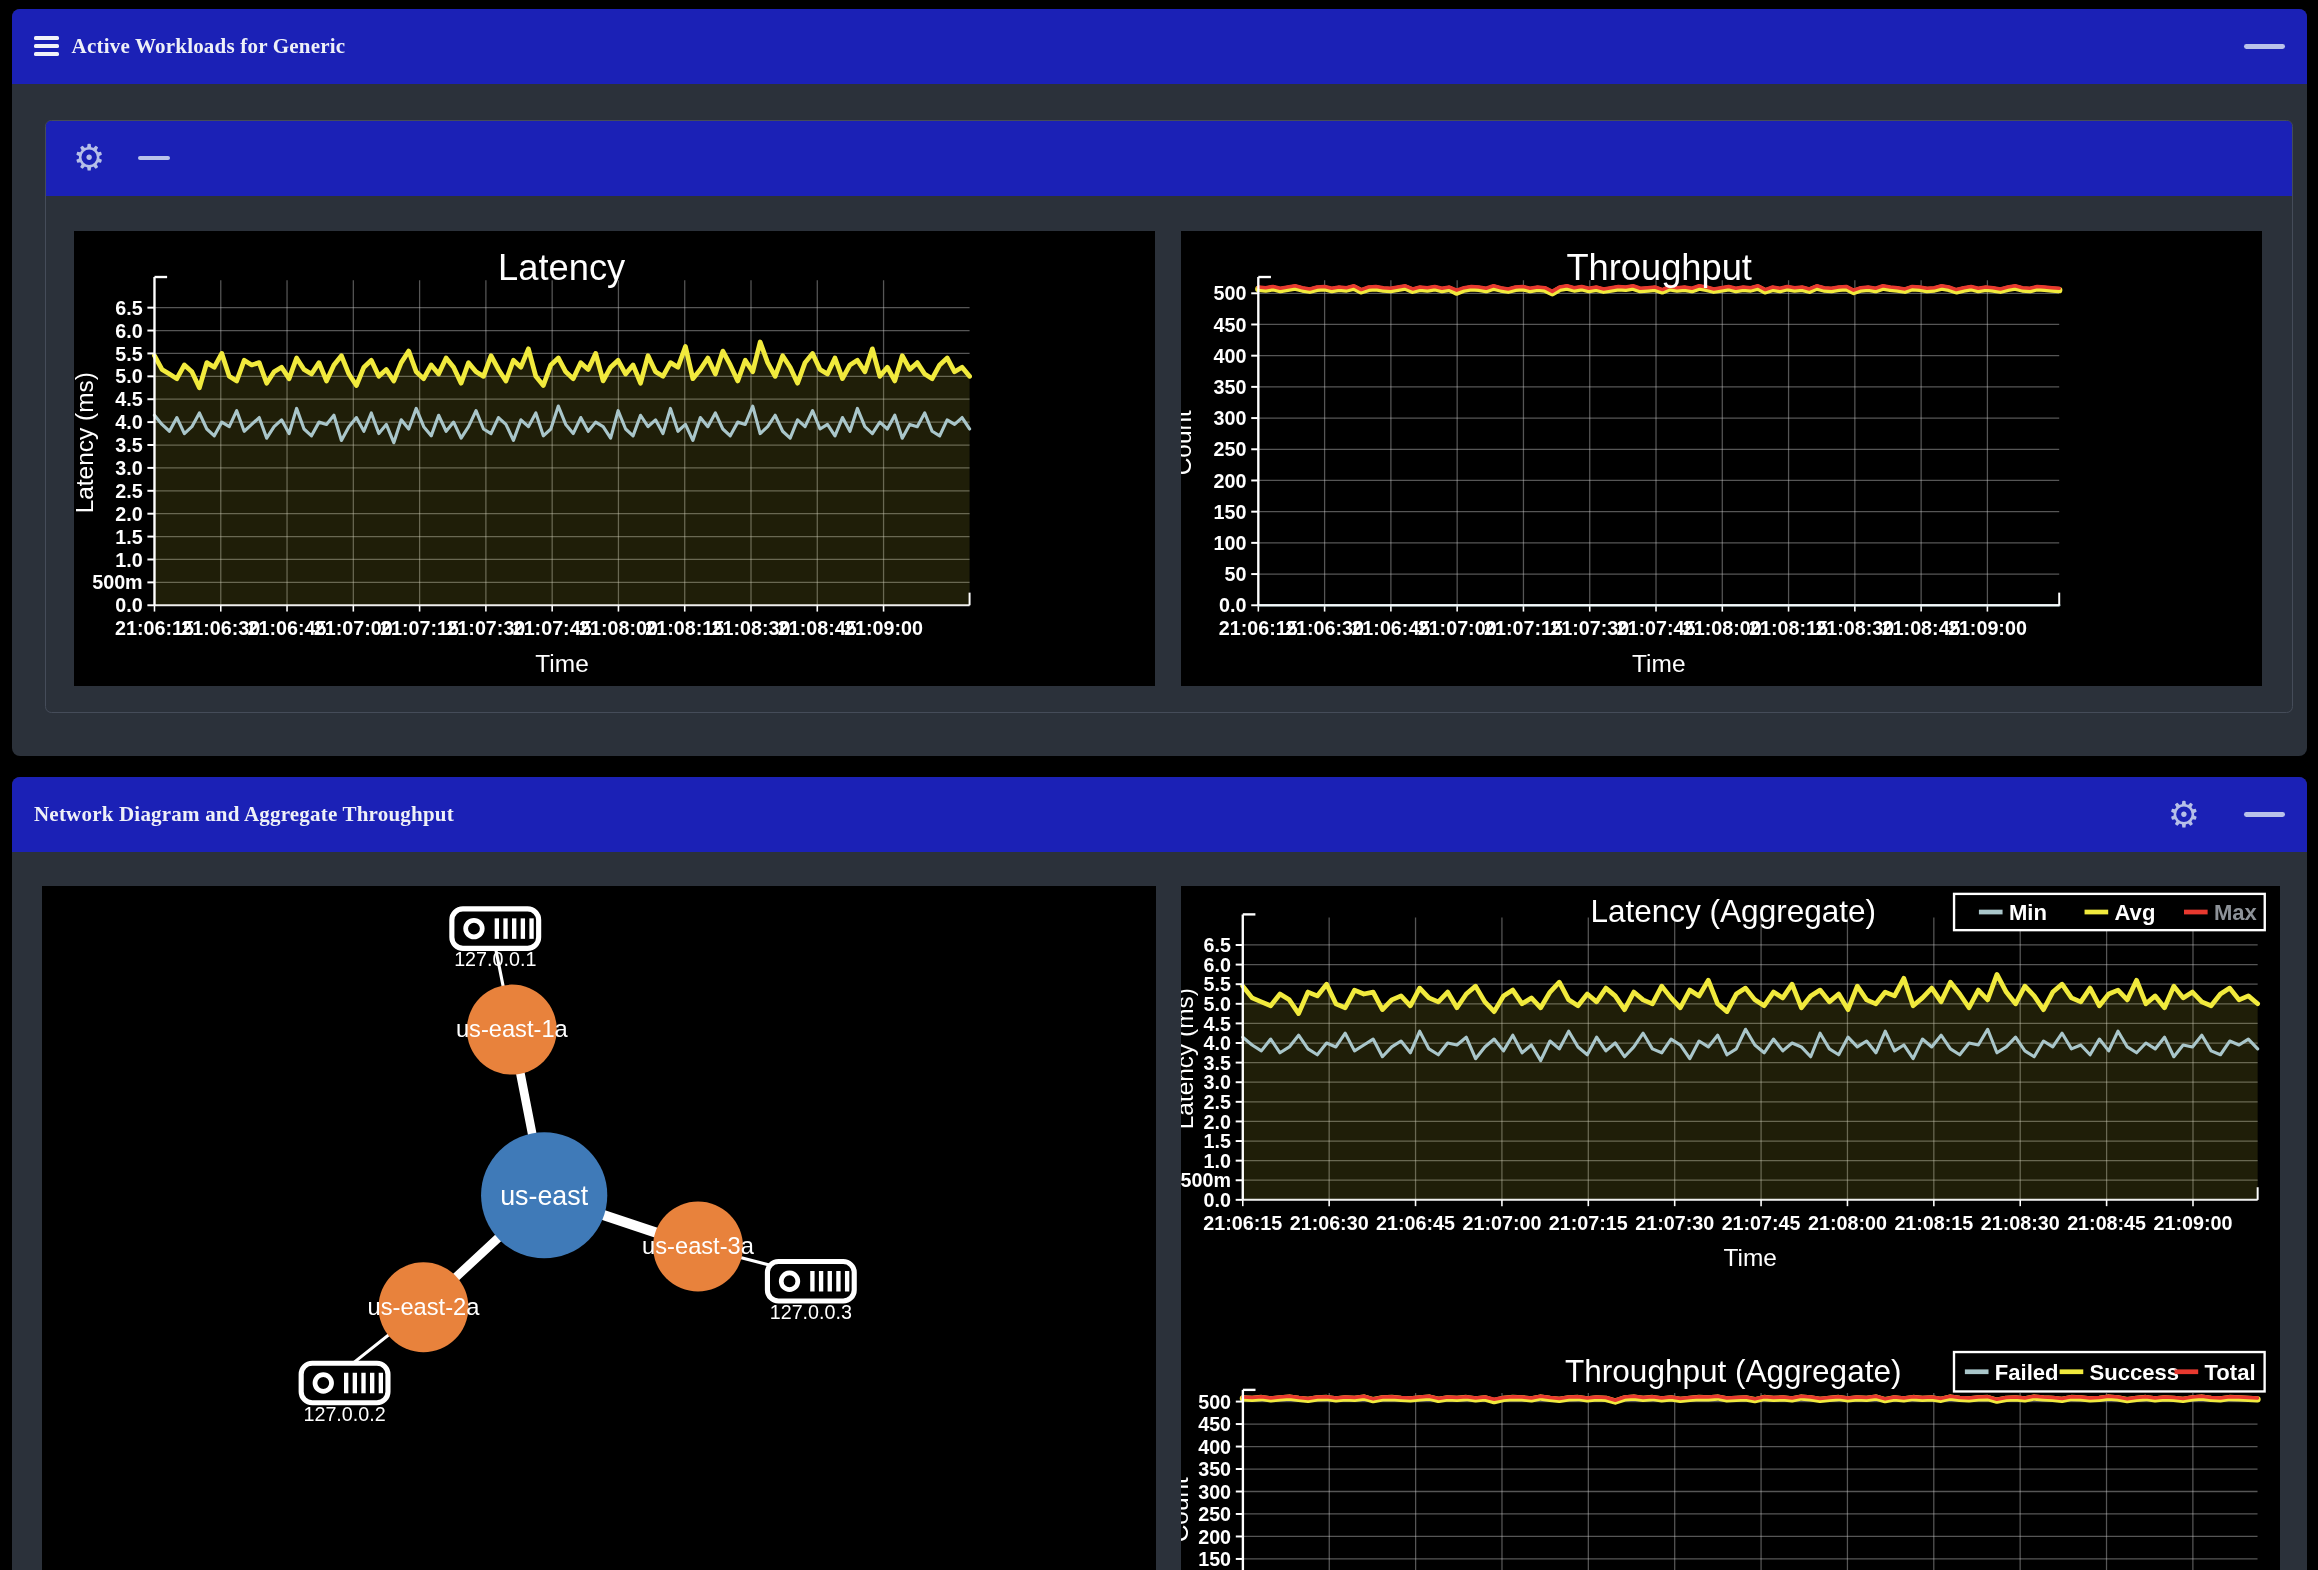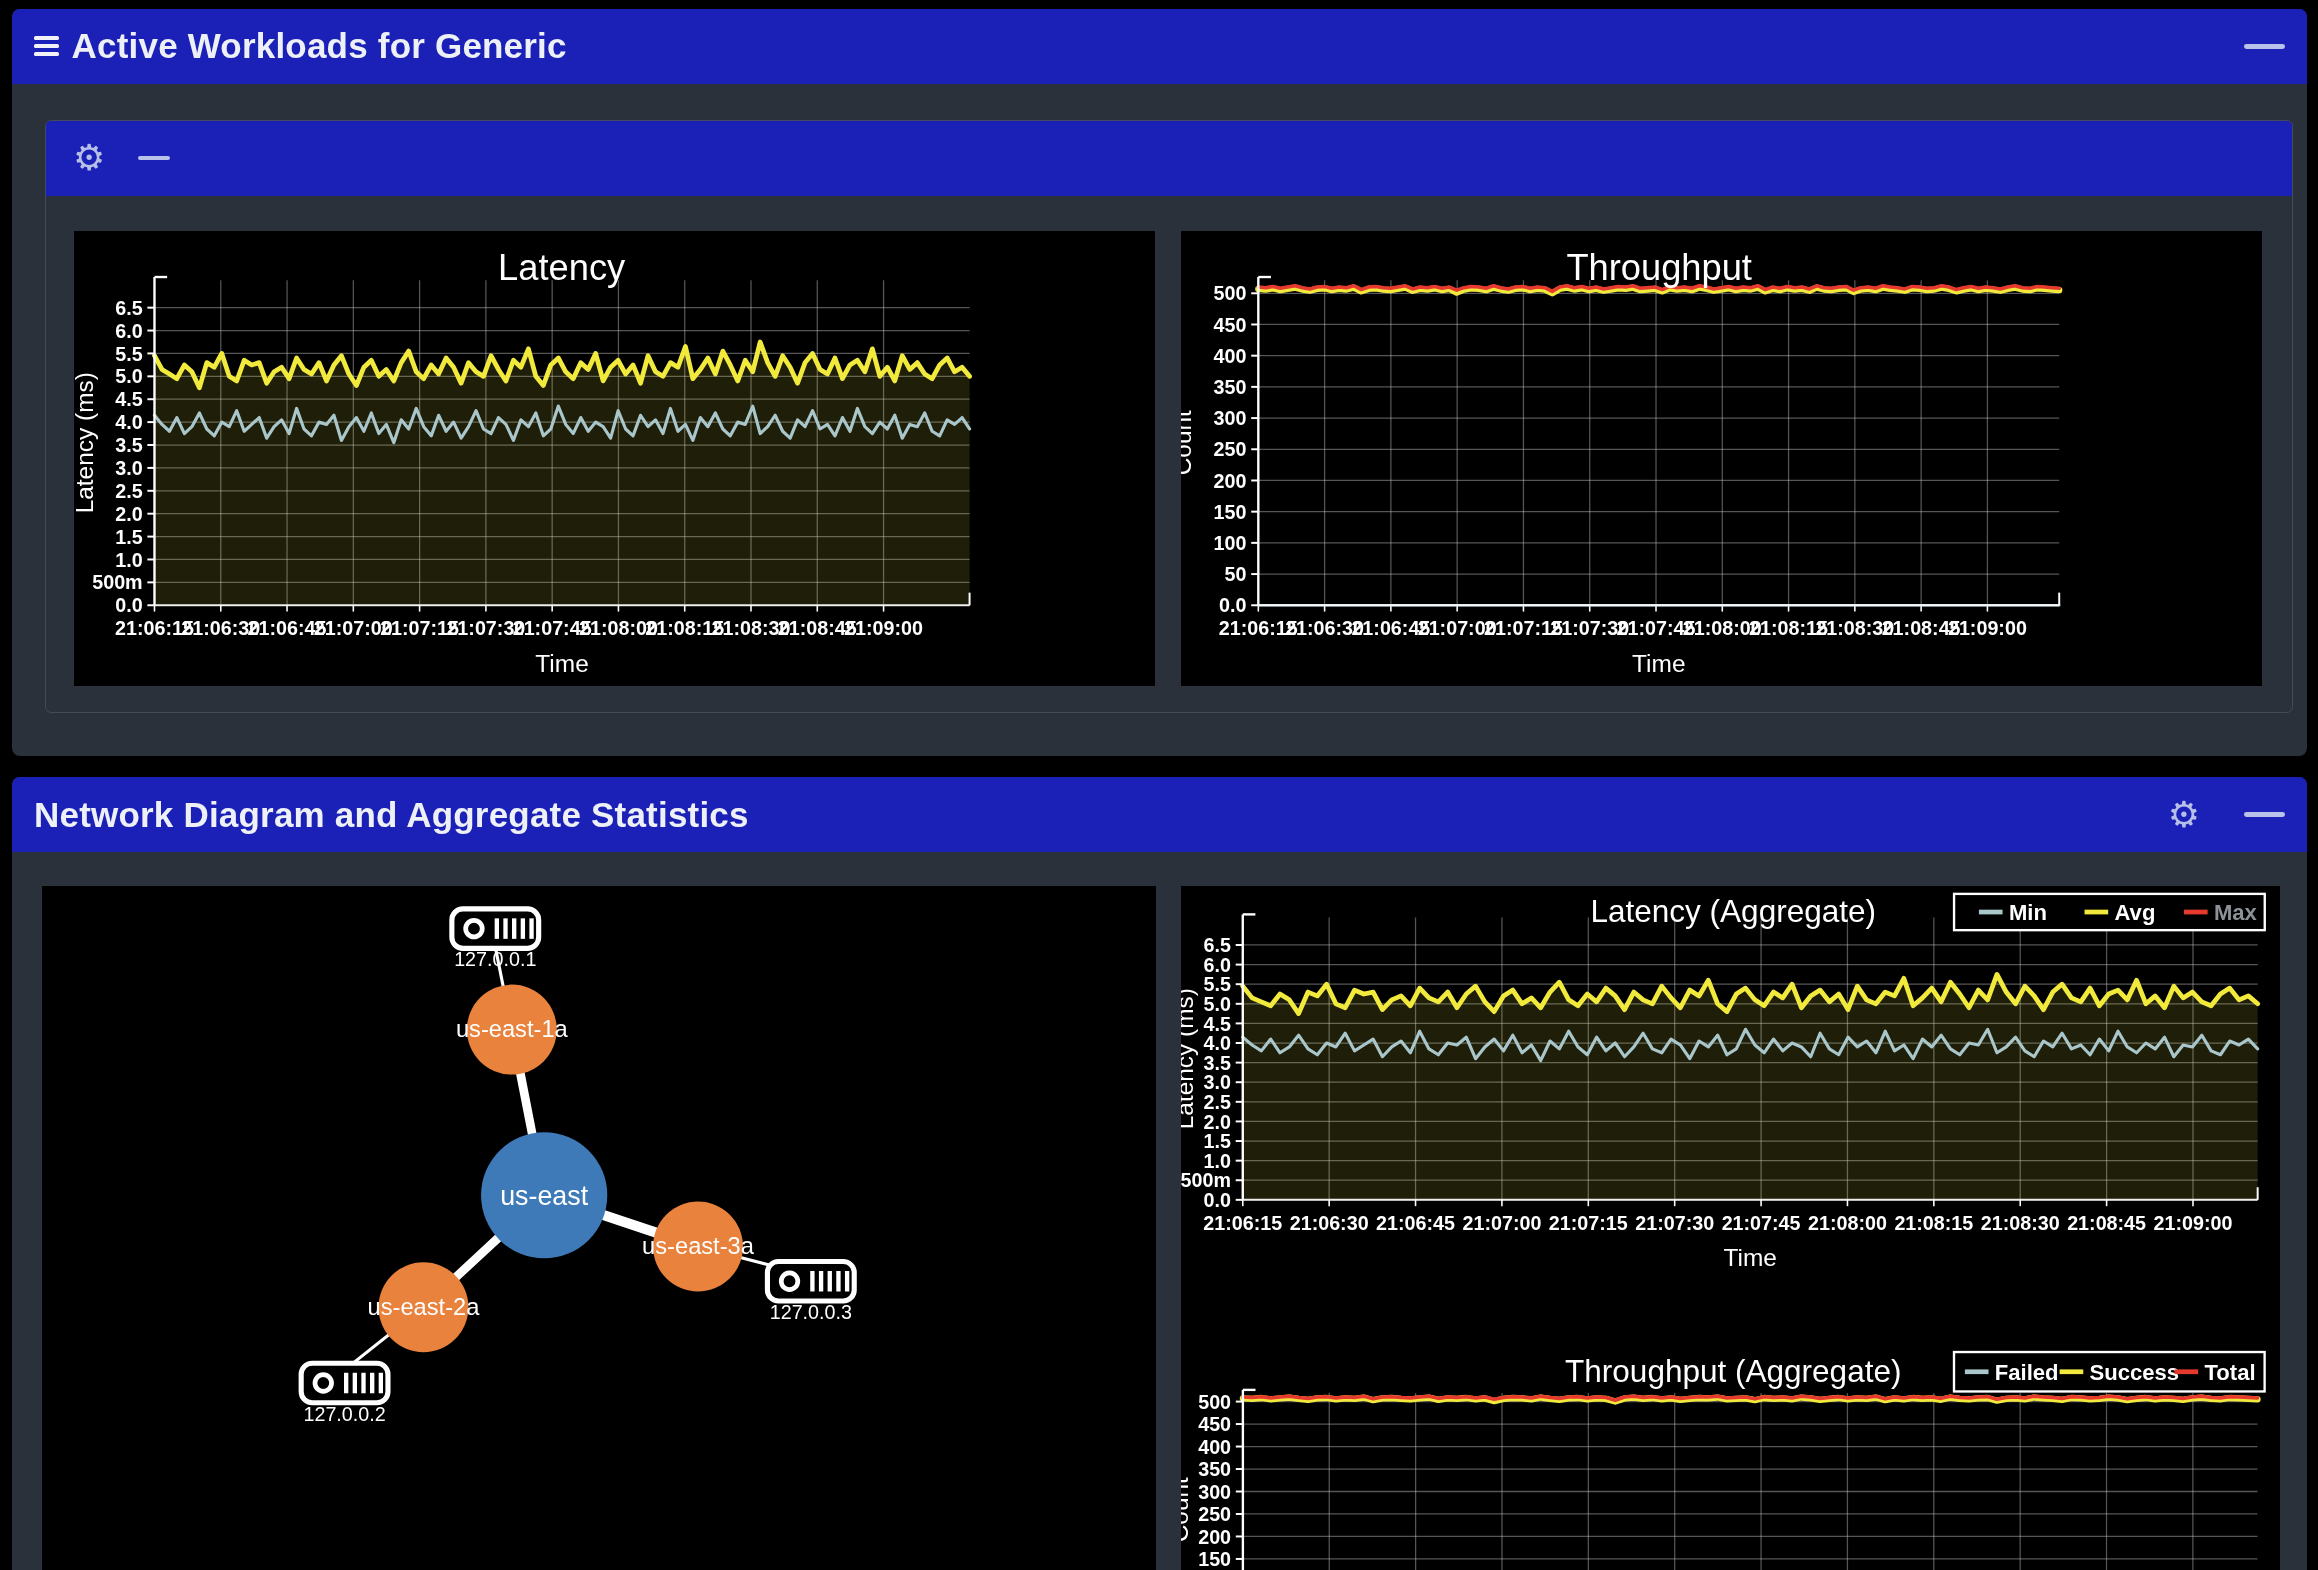--- a/index.html
+++ b/index.html
@@ -3,21 +3,21 @@
 <meta charset="utf-8">
 <style>
   * { margin:0; padding:0; box-sizing:border-box; }
   html,body { width:2319px; height:1570px; background:#000; overflow:hidden;
     font-family:"Liberation Sans","DejaVu Sans",sans-serif; position:relative; }
   .card { position:absolute; background:#2b313a; border-radius:8px; }
   #card1 { left:12px; top:8.7px; width:2295px; height:747px; }
   #card2 { left:12px; top:777px; width:2295px; height:793px; border-bottom-left-radius:0; border-bottom-right-radius:0; }
   .card-header { position:absolute; left:0; top:0; width:100%; height:75px; background:#1b21b6;
     border-radius:8px 8px 0 0; display:flex; align-items:center; padding:0 22px; }
-  .card-title { color:#eef0f7; font-size:35px; font-weight:bold; letter-spacing:0.2px; }
+  .card-title { color:#eef0f7; font-size:21px; font-weight:bold; letter-spacing:0.2px;font-family:Liberation Serif, serif; }
   .hamburger { width:25px; height:20.5px; display:flex; flex-direction:column; justify-content:space-between; margin-right:12.6px; cursor:pointer; }
   .hamburger i { display:block; height:4px; background:#f2f3f8; border-radius:1.6px; }
   .spacer { flex:1; }
   .minus { width:41px; height:4.7px; background:#b9c2ea; border-radius:2.4px; cursor:pointer; }
   .minus.small { width:32px; height:4px; }
   .gear { color:#b6bfe8; font-size:36px; line-height:36px; cursor:pointer; user-select:none; }
   .hdr-gap { width:44px; }
   .inner-panel { position:absolute; left:33px; top:111px; width:2248px; height:593px;
     border:1.6px solid #454c59; border-radius:6.3px; background:#2b313a; }
   .toolbar { position:absolute; left:0; top:0; width:100%; height:75px; background:#1b21b6;
@@ -224,21 +224,21 @@
       <line x1="89" x2="98" y1="78.60652591170827" y2="78.60652591170827" stroke="#fff" stroke-width="2.5"></line>
       <text x="83" y="87.60652591170827" fill="#fff" font-size="25" font-weight="bold" text-anchor="end" font-family="&quot;Liberation Sans&quot;,&quot;DejaVu Sans&quot;,sans-serif">500</text>
       <text x="605.5" y="558" fill="#fff" font-size="31" text-anchor="middle" font-family="&quot;Liberation Sans&quot;,&quot;DejaVu Sans&quot;,sans-serif">Time</text>
       <text x="13" y="268" fill="#fff" font-size="31" text-anchor="middle" font-family="&quot;Liberation Sans&quot;,&quot;DejaVu Sans&quot;,sans-serif" transform="rotate(-90 13 268)">Count</text>
       <text x="606" y="62" fill="#fff" font-size="46" text-anchor="middle" font-family="&quot;Liberation Sans&quot;,&quot;DejaVu Sans&quot;,sans-serif">Throughput</text>
     </svg>
   </div>
 
 <div class="card" id="card2">
   <div class="card-header">
-    <span class="card-title">Network Diagram and Aggregate Statistics</span>
+    <span class="card-title">Network Diagram and Aggregate Throughput</span>
     <span class="spacer"></span>
     <span class="gear">⚙</span>
     <span class="hdr-gap"></span>
     <span class="minus"></span>
   </div>
 </div>
 
 <div id="net-panel">
     <svg width="1114" height="684" viewBox="0 0 1411 867">
       <line x1="574" y1="77" x2="595" y2="182" stroke="#fff" stroke-width="4" stroke-linecap="round"></line>

